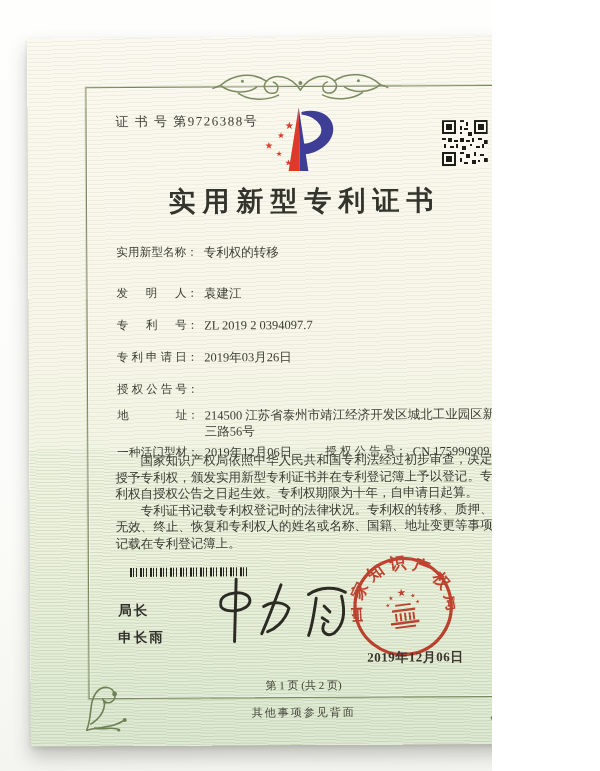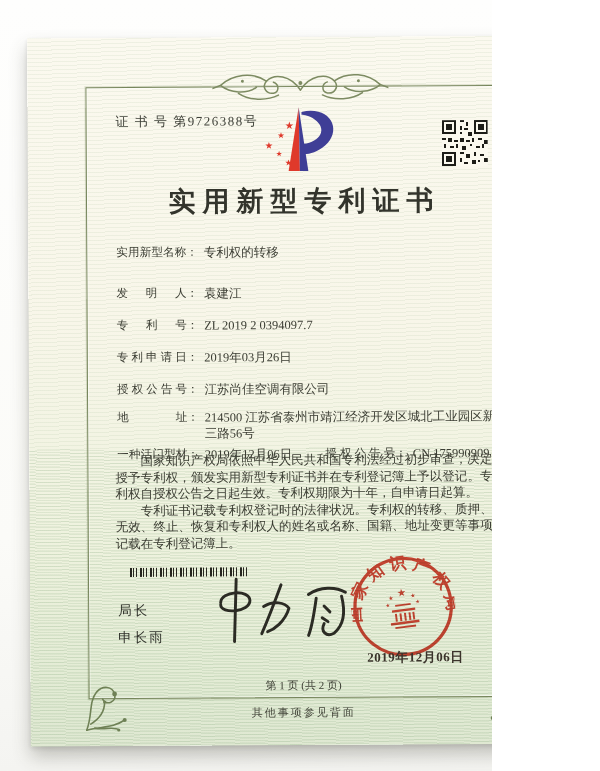--- a/index.html
+++ b/index.html
@@ -49,21 +49,21 @@
   .colon{margin-right:6px;}
   .val{white-space:pre-wrap;max-width:300px;line-height:16px;}
   .pair2{margin-left:33px;display:inline-flex;font-family:Liberation Serif, serif;}
   
   .legal{position:absolute;left:86px;top:415px;width:377px;font-size:12.5px;line-height:16.5px;text-align:justify;color:#3a3c32;}
   .legal p{margin:0;text-indent:2em;}
   
   .barcode{position:absolute;left:100px;top:530px;width:120px;height:9px;
     background:repeating-linear-gradient(90deg,#26261f 0 2px,rgba(0,0,0,0) 2px 3px,#26261f 3px 4px,rgba(0,0,0,0) 4px 6px,#26261f 6px 7px,rgba(0,0,0,0) 7px 10px);}
   
-  .signer{position:absolute;left:88px;top:559px;font-size:13.5px;line-height:27px;letter-spacing:2px;color:#2e3029;}
+  .signer{position:absolute;left:88px;top:559px;font-size:13.5px;line-height:27px;letter-spacing:2px;color:#2e3029;font-weight:bold;}
   .signature{position:absolute;left:168px;top:536px;}
   
   .seal{position:absolute;left:321px;top:518px;width:104px;height:104px;mix-blend-mode:multiply;opacity:.93;transform:rotate(-7deg);}
   .sealdate{position:absolute;left:330px;top:612px;width:110px;text-align:center;font-size:13px;font-weight:bold;color:#3a332b;letter-spacing:.5px;}
   
   .pagenum{position:absolute;left:58px;top:641px;width:430px;text-align:center;font-size:11px;color:#3c3e34;}
   .backnote{position:absolute;left:58px;top:668px;width:430px;text-align:center;font-size:11px;letter-spacing:2px;color:#454News;color:#45473c;}
 </style>
 </head>
 <body>
@@ -215,21 +215,20 @@
             <span class="lt">专利申请日</span>
             <span class="colon">：</span>
           </span>
         <span class="val">2019年03月26日</span>
       </div>
       <div class="frow mb13">
         <span class="lbl">
             <span class="lt">授权公告号</span>
             <span class="colon">：</span>
           </span>
-        <span class="val">江苏尚佳空调有限公司</span>
       </div>
       <div class="frow mb4">
         <span class="lbl">
             <span class="lt">地址</span>
             <span class="colon">：</span>
           </span>
         <span class="val">214500 江苏省泰州市靖江经济开发区城北工业园区新三路56号</span>
       </div>
       <div class="frow">
         <span class="lbl">

